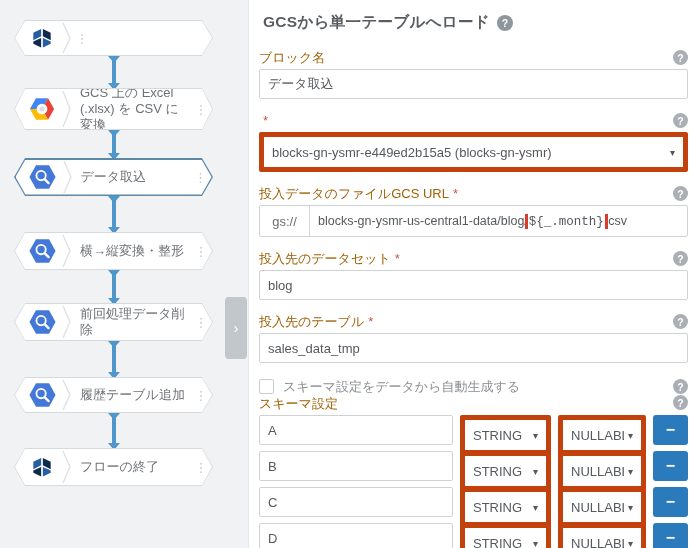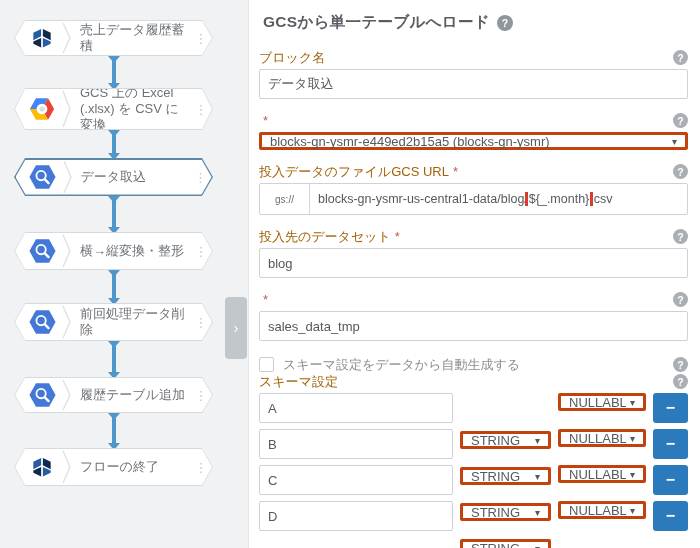--- a/index.html
+++ b/index.html
@@ -42,40 +42,40 @@
   .help.title-help { background:#8f969c; width:16px; height:16px; }
 
   .field { margin-bottom:13px; }
   .label-row { display:flex; align-items:center; margin-bottom:3px; height:17px; }
   .field-label { font-size:13px; color:#a16207; }
   .req { color:#c9574a; font-size:13px; margin-left:4px; }
   .label-row .help { margin-left:auto; }
 
   .text-input { width:100%; height:30px; border:1px solid #cfd2d4; border-radius:2px; background:#fff;
       font-size:13px; color:#55595d; padding:0 8px; font-family:inherit; outline:none; }
-  .selectbox { width:100%; height:18px; border:3px solid #c2410c; border-radius:2px; background:#fff;
+  .selectbox { width:100%; height:40px; border:5px solid #c2410c; border-radius:2px; background:#fff;
       display:flex; align-items:center; justify-content:space-between; padding:0 8px; cursor:pointer; }
   .selectbox .sel-text { font-size:13px; color:#55595d; white-space:nowrap; overflow:hidden; }
   .caret { font-size:10px; color:#55595d; flex:none; margin-left:4px; }
 
   .url-group { display:flex; align-items:center; height:32px; border:1px solid #cfd2d4; border-radius:2px; background:#fff; }
-  .url-prefix { width:50px; text-align:center; font-size:10px; color:#6a6e72; border-right:1px solid #d5d8da;
+  .url-prefix { width:50px; text-align:center; font-size:13px; color:#6a6e72; border-right:1px solid #d5d8da;
       height:100%; display:flex; align-items:center; justify-content:center; flex:none; }
   .url-value { padding:0 8px; font-size:12.5px; color:#55595d; white-space:nowrap; overflow:hidden; }
-  .hl-red { outline:3px solid #da3b2c; padding:7px 1px; }
+  .hl-red { outline:3px solid #da3b2c; padding:7px 1px;font-family:Liberation Mono, monospace; }
 
   .checkbox-row { display:flex; align-items:center; gap:9px; margin:15px 0 0 0; height:17px; }
   .checkbox { width:15px; height:15px; border:1px solid #c9ccd0; border-radius:2px; background:#fff; flex:none; cursor:pointer; }
   .checkbox-label { font-size:13px; color:#8a8e92; }
   .checkbox-row .help { margin-left:auto; }
 
-  .schema-label-row { display:flex; align-items:center; margin-bottom:3px; height:17px; }
+  .schema-label-row { display:flex; margin-bottom:3px; height:17px; }
   .schema-row { display:flex; gap:7px; margin-bottom:6px; height:30px; }
   .schema-row .name-input { flex:1; min-width:0; }
-  .schema-row .type-select { width:91px; flex:none;margin-top:38px; }
+  .schema-row .type-select { width:91px; flex:none; }
   .schema-row .mode-select { width:88px; flex:none; }
   .minus-btn { width:35px; height:30px; flex:none; background:#2a7abc; border:none; border-radius:3px;
       color:#fff; font-size:16px; font-weight:bold; display:flex; align-items:center; justify-content:center; cursor:pointer; }
 </style>
 </head>
 <body>
 
 <div class="app">
 
   <div class="flow-panel">
@@ -86,21 +86,20 @@
           <svg width="28" height="26" viewBox="0 0 32 30">
             <polygon points="6,9 15,4.5 15,13 6,17.5" fill="#275da3"></polygon>
             <polygon points="17,4.5 26,9 26,17.5 17,13" fill="#102a4e"></polygon>
             <polygon points="6,19 15,15 15,26 6,21.5" fill="#102a4e"></polygon>
             <polygon points="26,19 17,15 17,26 26,21.5" fill="#275da3"></polygon>
           </svg>
         </span>
         <svg class="sep" width="9" height="32" viewBox="0 0 9 32">
             <polyline points="1,1 8,16 1,31" fill="none" stroke="#e0e3e6" stroke-width="1.5"></polyline>
           </svg>
-        <span class="node-label">売上データ履歴蓄積</span>
         <span class="node-menu">⋮</span>
       </div>
     </div>
     <div class="conn c32"></div>
 
     <div class="hex h42">
       <div class="hex-inner">
         <span class="node-icon">
           <svg width="28" height="26" viewBox="0 0 30 30">
             <polygon points="1,15 8,2.5 22,2.5 15,15" fill="#4285f4"></polygon>
@@ -256,20 +255,21 @@
       <div class="label-row">
         <span class="field-label">投入先のデータセット</span>
         <span class="req">*</span>
         <span class="help">?</span>
       </div>
       <input class="text-input" type="text" value="blog" style="">
     </div>
 
     <div class="field">
       <div class="label-row">
+        <span class="field-label">投入先のテーブル</span>
         <span class="req">*</span>
         <span class="help">?</span>
       </div>
       <input class="text-input" type="text" value="sales_data_tmp" style="">
     </div>
 
     <div class="checkbox-row">
       <span class="checkbox"></span>
       <span class="checkbox-label">スキーマ設定をデータから自動生成する</span>
       <span class="help">?</span>

